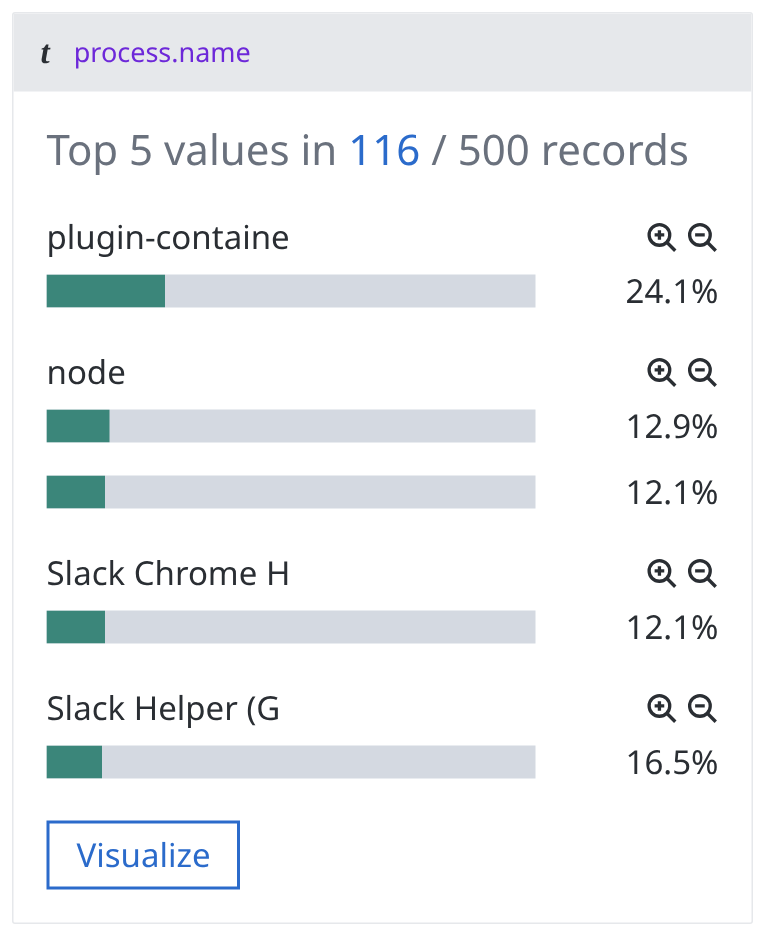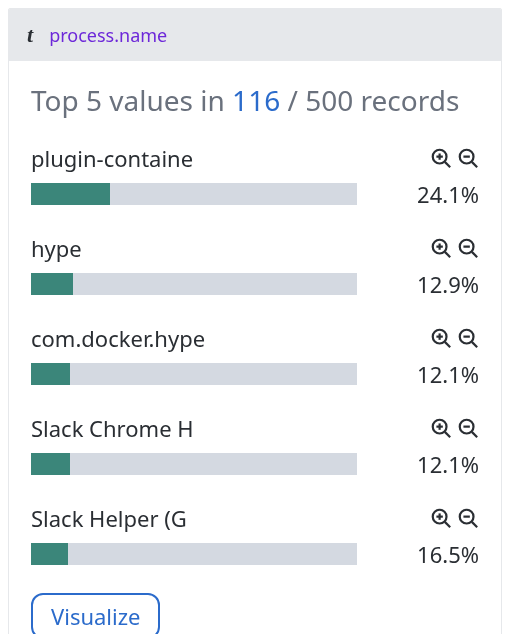--- a/index.html
+++ b/index.html
@@ -103,21 +103,21 @@
       min-width: 80px;
       text-align: right;
     }
     .visualize-btn {
       margin-top: 10px;
       border: 2px solid #2b6bcb;
       background: #ffffff;
       color: #2b6bcb;
       font-size: 22px;
       padding: 6px 18px;
-      border-radius: 12px;
+      border-radius: 0;
       cursor: pointer;
       font-family: inherit;
     }
   </style>
 </head>
 <body>
 
 <div class="panel">
   <div class="header">
     <span class="type-indicator">t</span>
@@ -152,21 +152,21 @@
           </div>
           <div class="row-bottom">
             <div class="bar-track">
               <div class="bar-fill" style="width:24.1%"></div>
             </div>
             <span class="pct">24.1%</span>
           </div>
         </div>
         <div class="row">
           <div class="row-top">
-            <span class="row-label">hype</span>
+            <span class="row-label">node</span>
             <span class="row-actions">
               <span class="zoom-btn">
                 <svg viewBox="0 0 24 24" fill="none" stroke="currentColor" stroke-width="2.4">
                   <circle cx="10.5" cy="10.5" r="7.5"></circle>
                   <line x1="16.2" y1="16.2" x2="22" y2="22"></line>
                   <line x1="7" y1="10.5" x2="14" y2="10.5"></line>
                   <line x1="10.5" y1="7" x2="10.5" y2="14"></line>
                 </svg>
               </span>
               <span class="zoom-btn">
@@ -179,40 +179,20 @@
             </span>
           </div>
           <div class="row-bottom">
             <div class="bar-track">
               <div class="bar-fill" style="width:12.9%"></div>
             </div>
             <span class="pct">12.9%</span>
           </div>
         </div>
         <div class="row">
-          <div class="row-top">
-            <span class="row-label">com.docker.hype</span>
-            <span class="row-actions">
-              <span class="zoom-btn">
-                <svg viewBox="0 0 24 24" fill="none" stroke="currentColor" stroke-width="2.4">
-                  <circle cx="10.5" cy="10.5" r="7.5"></circle>
-                  <line x1="16.2" y1="16.2" x2="22" y2="22"></line>
-                  <line x1="7" y1="10.5" x2="14" y2="10.5"></line>
-                  <line x1="10.5" y1="7" x2="10.5" y2="14"></line>
-                </svg>
-              </span>
-              <span class="zoom-btn">
-                <svg viewBox="0 0 24 24" fill="none" stroke="currentColor" stroke-width="2.4">
-                  <circle cx="10.5" cy="10.5" r="7.5"></circle>
-                  <line x1="16.2" y1="16.2" x2="22" y2="22"></line>
-                  <line x1="7" y1="10.5" x2="14" y2="10.5"></line>
-                </svg>
-              </span>
-            </span>
-          </div>
           <div class="row-bottom">
             <div class="bar-track">
               <div class="bar-fill" style="width:12.1%"></div>
             </div>
             <span class="pct">12.1%</span>
           </div>
         </div>
         <div class="row">
           <div class="row-top">
             <span class="row-label">Slack Chrome H</span>

